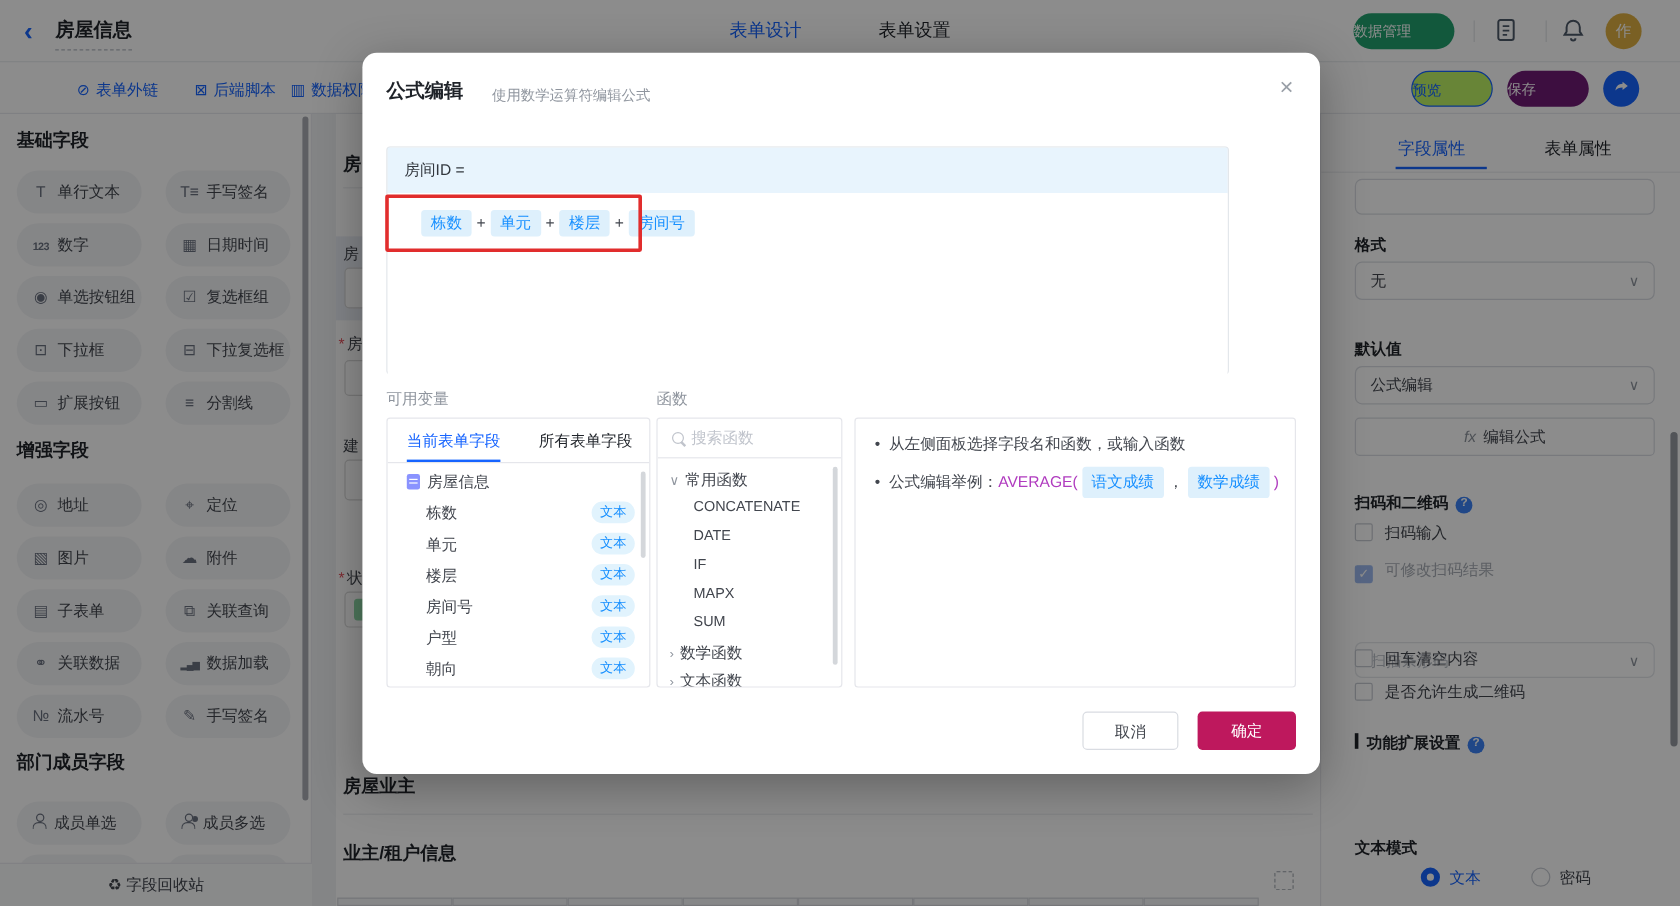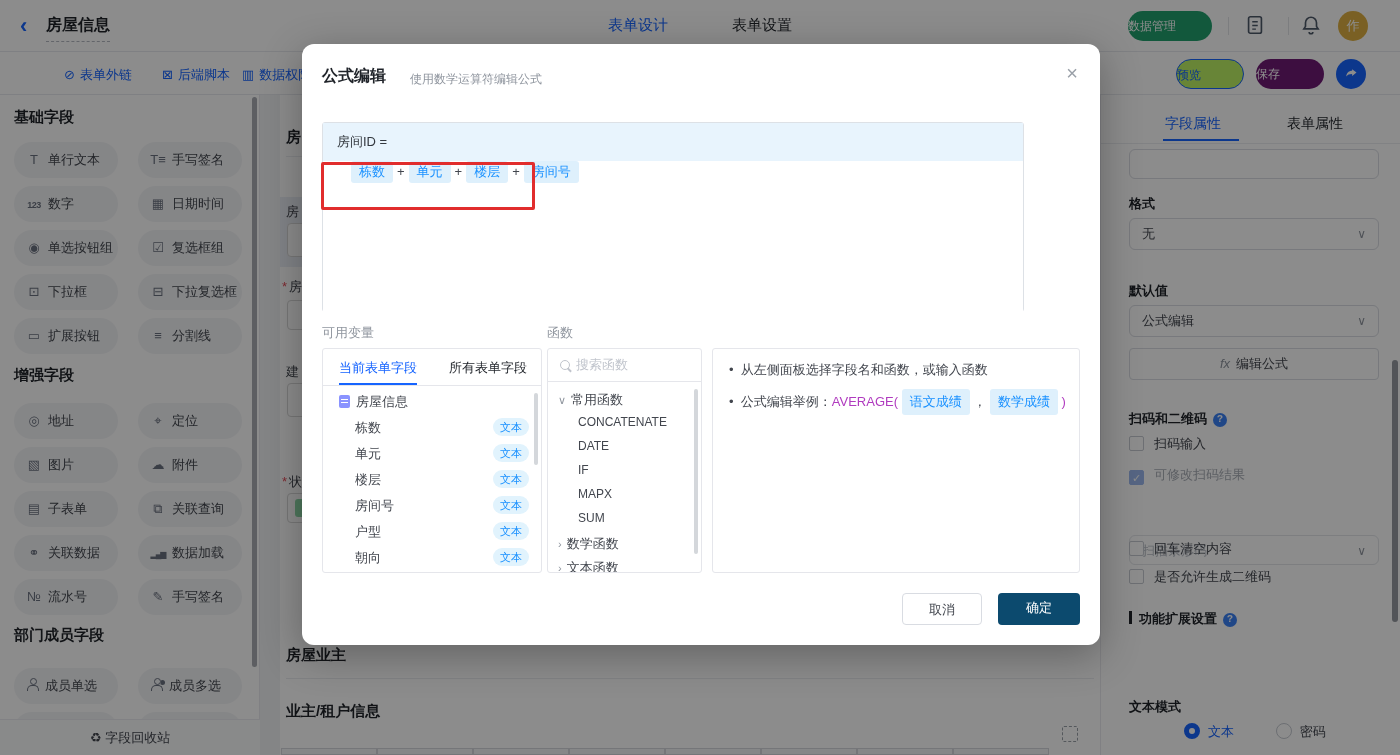--- a/index.html
+++ b/index.html
@@ -103,21 +103,21 @@
   .ic-search::after { content:""; position:absolute; width:5px; height:1.5px; background:#c0c4cc; transform:rotate(45deg); left:7px; top:9px; }
   .fsearch { position:absolute; left:28px; top:8px; width:115px; border:none; outline:none; font-size:13px; color:#42464e; font-family:inherit; }
   .fsearch::placeholder { color:#c0c4cc; }
   .fnitem { position:absolute; left:30px; font-size:12px; color:#42464e; cursor:pointer; }
   .fngroup { position:absolute; left:10px; font-size:13px; color:#42464e; cursor:pointer; }
   .caret { color:#8f959e; font-size:11px; margin-right:5px; }
   .tipline { position:absolute; left:16px; font-size:13px; color:#42464e; }
   .funcname { color:#b03bbf; }
   .mbtn { position:absolute; top:549px; height:32px; border-radius:4px; font-size:13px; text-align:center; line-height:32px; cursor:pointer; }
   .mbtn.cancel { left:600px; width:80px; background:#fff; border:1px solid #d9dce2; color:#42464e; }
-  .mbtn.ok { left:696px; width:82px; background:#0c4a6e; color:#fff;font-family:Liberation Mono, monospace; }
+  .mbtn.ok { left:696px; width:82px; background:#be185d; color:#fff; }
   .pn-thumb { position:absolute; width:4px; border-radius:2px; background:#d4d7db; }
 </style>
 </head>
 <body>
 
 <div id="app">
 
   <header id="topbar">
     <span class="abs back">‹</span>
     <span class="abs apptitle">房屋信息</span>
@@ -266,21 +266,21 @@
   <div id="overlay"></div>
 
   <div id="modal">
     <span class="abs m-title">公式编辑</span>
     <span class="abs m-subtitle">使用数学运算符编辑公式</span>
     <span class="abs m-close">×</span>
 
     <div id="editor">
       <div class="ed-head">房间ID =</div>
       <div class="ed-body">
-        <div style="padding:0 0 0 28px">
+        <div style="padding:14px 0 0 28px">
           <span class="chip">栋数</span><span class="chipop">+</span><span class="chip">单元</span><span class="chipop">+</span><span class="chip">楼层</span><span class="chipop">+</span><span class="chip">房间号</span>
         </div>
       </div>
     </div>
     <div class="redbox"></div>
 
     <span class="abs panel-label" style="left:20px;top:280px">可用变量</span>
     <span class="abs panel-label" style="left:245px;top:280px">函数</span>
 
     <div class="mpanel" style="left:20px;width:220px">

